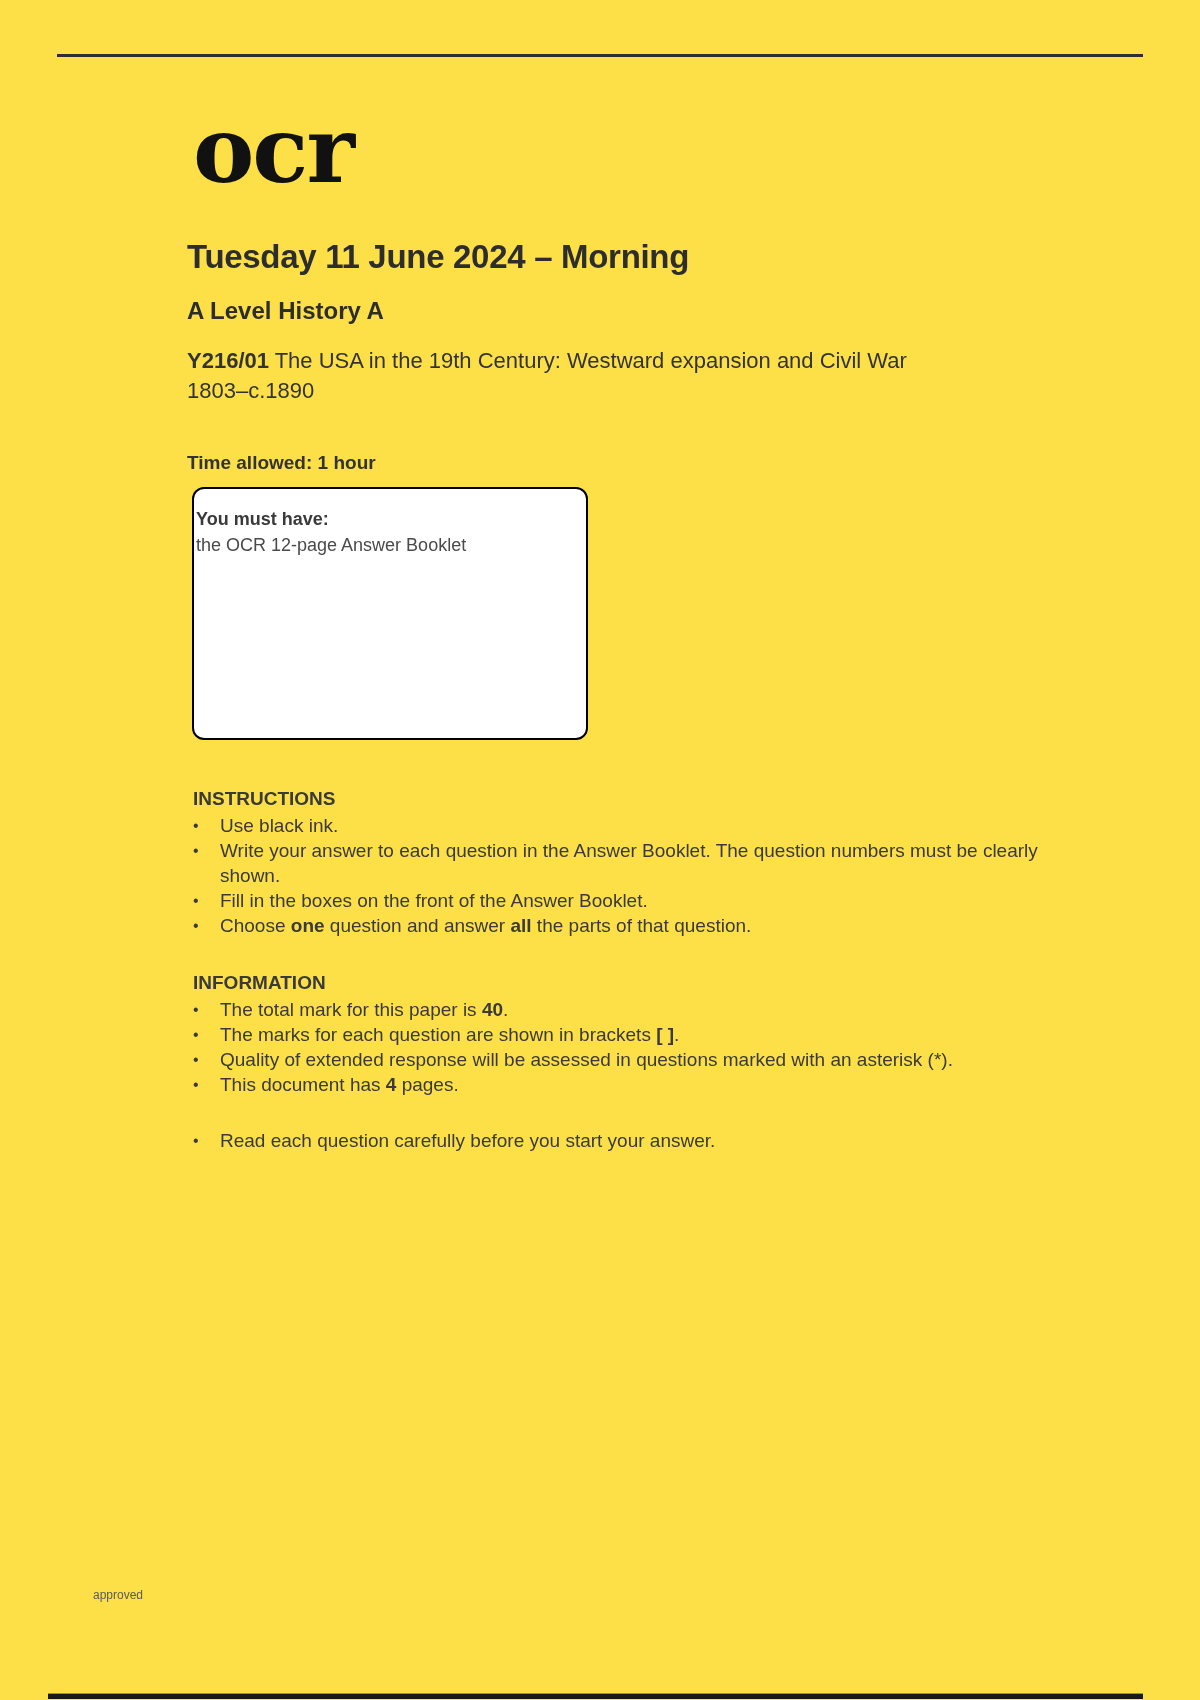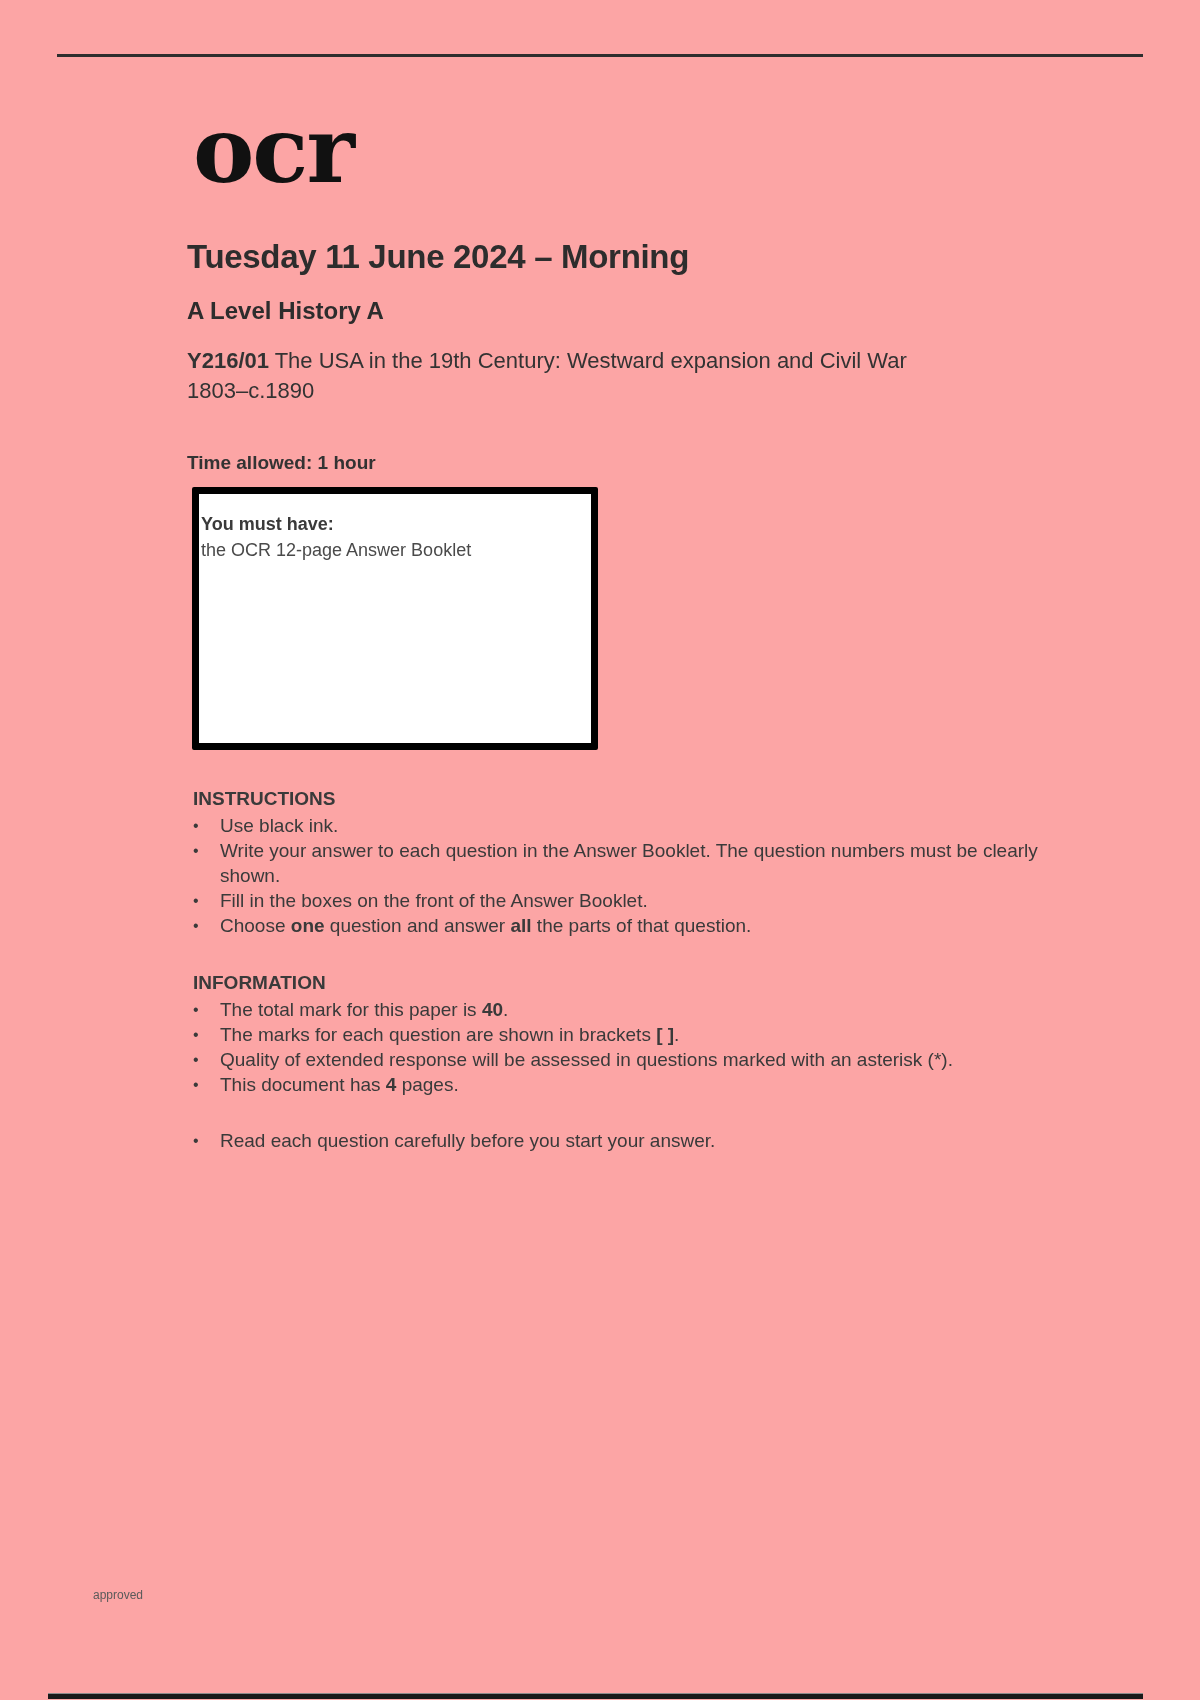--- a/index.html
+++ b/index.html
@@ -1,20 +1,20 @@
 <!DOCTYPE html>
 <html><head>
 <meta charset="utf-8">
 <style>
   html,body{margin:0;padding:0;background:#ffffff;}
   .page{
     position:relative;
     width:1200px;
     height:1700px;
-    background:#fca5a5;
+    background:#fde047;
     font-family:"Liberation Sans","DejaVu Sans",sans-serif;
     color:#3a3a3a;
     overflow:hidden;
   }
   .top-rule{
     position:absolute;
     left:57px; top:54px;
     width:1086px; height:3px;
     background:#2e2e2e;
   }
@@ -56,22 +56,22 @@
     position:absolute;
     left:187px; top:452px;
     font-size:19px;
     font-weight:700;
     color:#333333;
   }
   .must-have-box{
     position:absolute;
     left:192px; top:487px;
     width:382px; height:232px;
-    border:7px solid #000000;
-    border-radius:2px;
+    border:2px solid #000000;
+    border-radius:12px;
     padding:17px 8px 0 2px;
     box-sizing:content-box;
     background:#ffffff;
   }
   .must-have-label{
     font-size:18px;
     font-weight:700;
     line-height:26px;
     color:#3a3a3a;
   }

